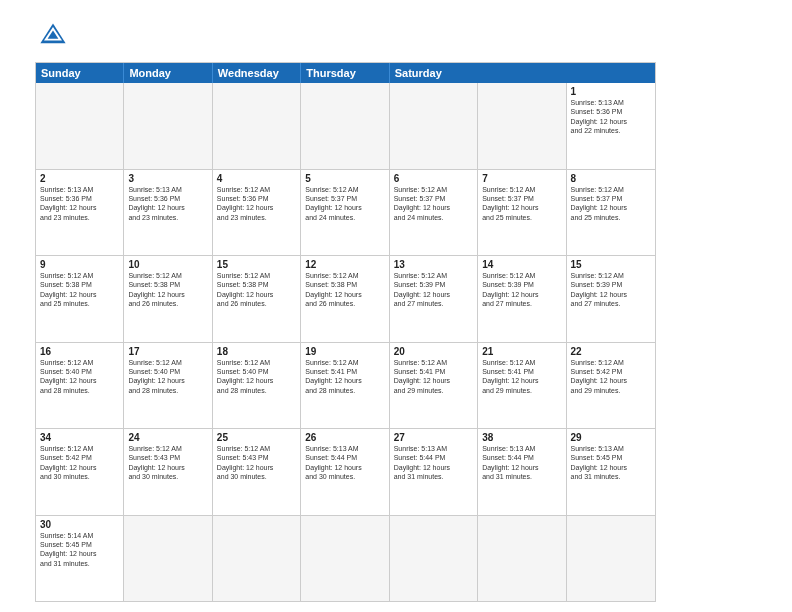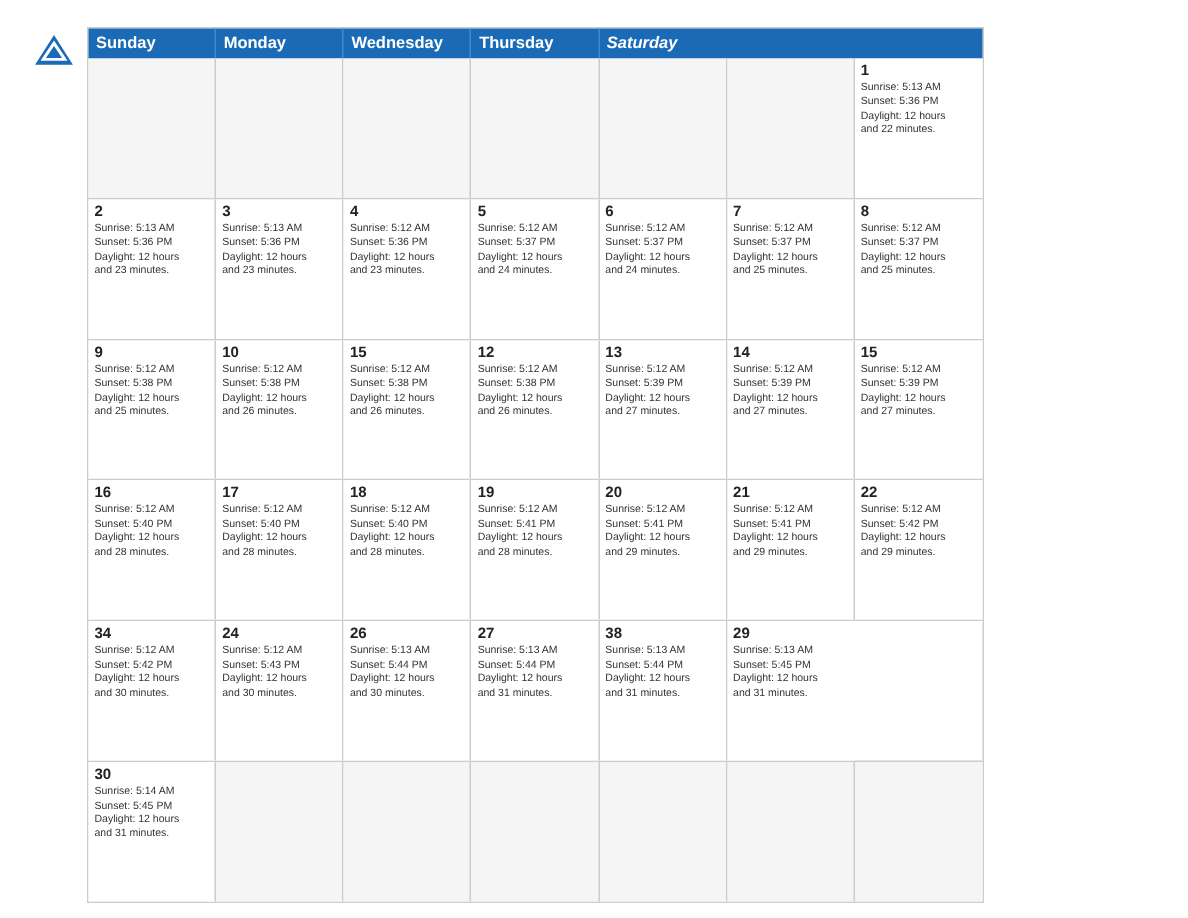--- a/index.html
+++ b/index.html
@@ -6,23 +6,23 @@
     body {
       width: 792px;
       height: 612px;
       font-family: Arial, sans-serif;
       background: #fff;
       overflow: hidden;
     }
     .page {
       width: 674px;
       height: 612px;
-      padding: 18px 18px 10px 18px;
-      display: flex;
-      flex-direction: row;
+      padding: 18px 18px 10px 35px;
+      display: flex;
+      flex-direction: column;
     }
     .header {
       display: flex;
       justify-content: space-between;
       align-items: flex-start;
       margin-bottom: 8px;
     }
     .logo {
       display: flex;
       align-items: center;
@@ -65,21 +65,21 @@
       background: #1a6ab5;
     }
     .cal-header-cell {
       color: #fff;
       font-size: 11px;
       font-weight: bold;
       padding: 4px 5px;
       text-align: left;
       border-right: 1px solid #3a8ad5;
     }
-    .cal-header-cell:last-child { border-right: none; font-style: italic; }
+    .cal-header-cell:last-child { border-right: none; }
     .cal-body {
       flex: 1;
       display: flex;
       flex-direction: column;
     }
     .cal-row {
       display: grid;
       grid-template-columns: repeat(7, 1fr);
       flex: 1;
       border-bottom: 1px solid #ccc;
@@ -317,20 +317,27 @@
 and 30 minutes.</div>
           </div>
           <div class="cal-cell">
             <span class="day-num">24</span>
             <div class="day-info" style="white-space: pre-line;">Sunrise: 5:12 AM
 Sunset: 5:43 PM
 Daylight: 12 hours
 and 30 minutes.</div>
           </div>
           <div class="cal-cell">
+            <span class="day-num">25</span>
+            <div class="day-info" style="white-space: pre-line;">Sunrise: 5:12 AM
+Sunset: 5:43 PM
+Daylight: 12 hours
+and 30 minutes.</div>
+          </div>
+          <div class="cal-cell">
             <span class="day-num">26</span>
             <div class="day-info" style="white-space: pre-line;">Sunrise: 5:13 AM
 Sunset: 5:44 PM
 Daylight: 12 hours
 and 30 minutes.</div>
           </div>
           <div class="cal-cell">
             <span class="day-num">27</span>
             <div class="day-info" style="white-space: pre-line;">Sunrise: 5:13 AM
 Sunset: 5:44 PM

